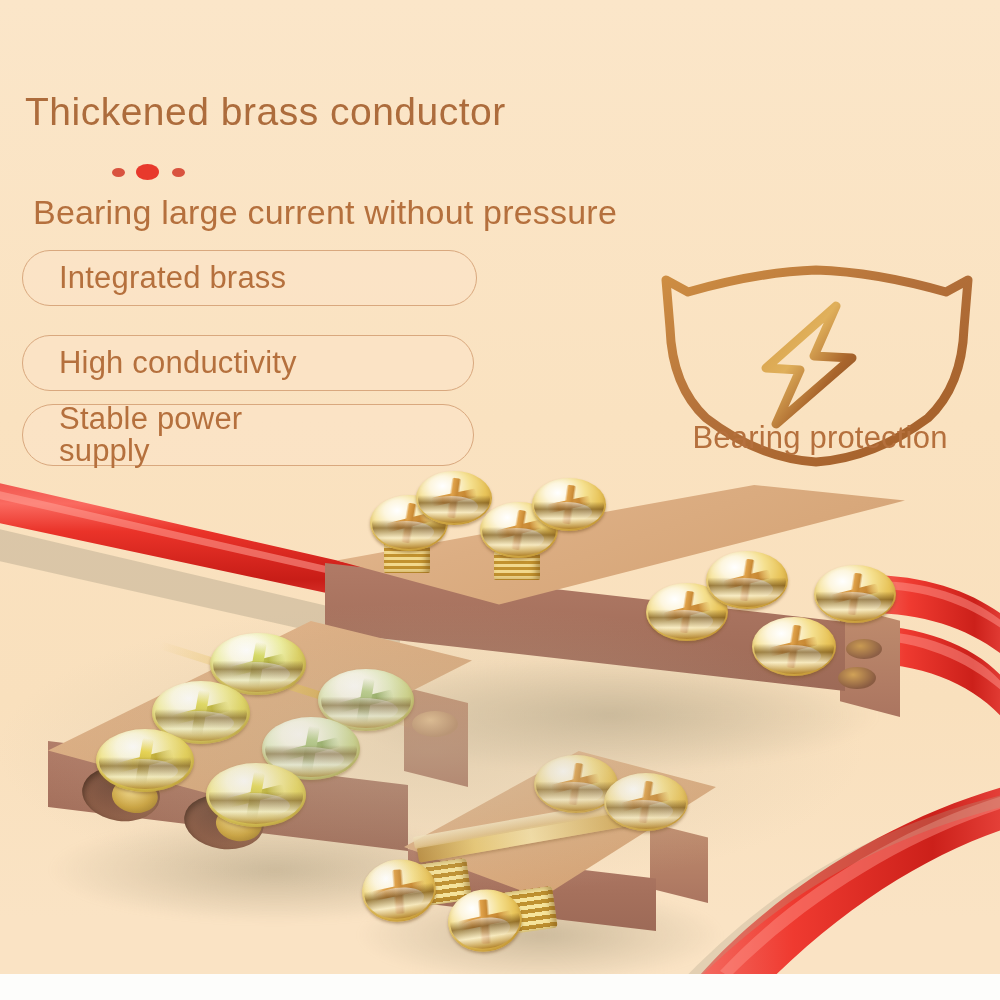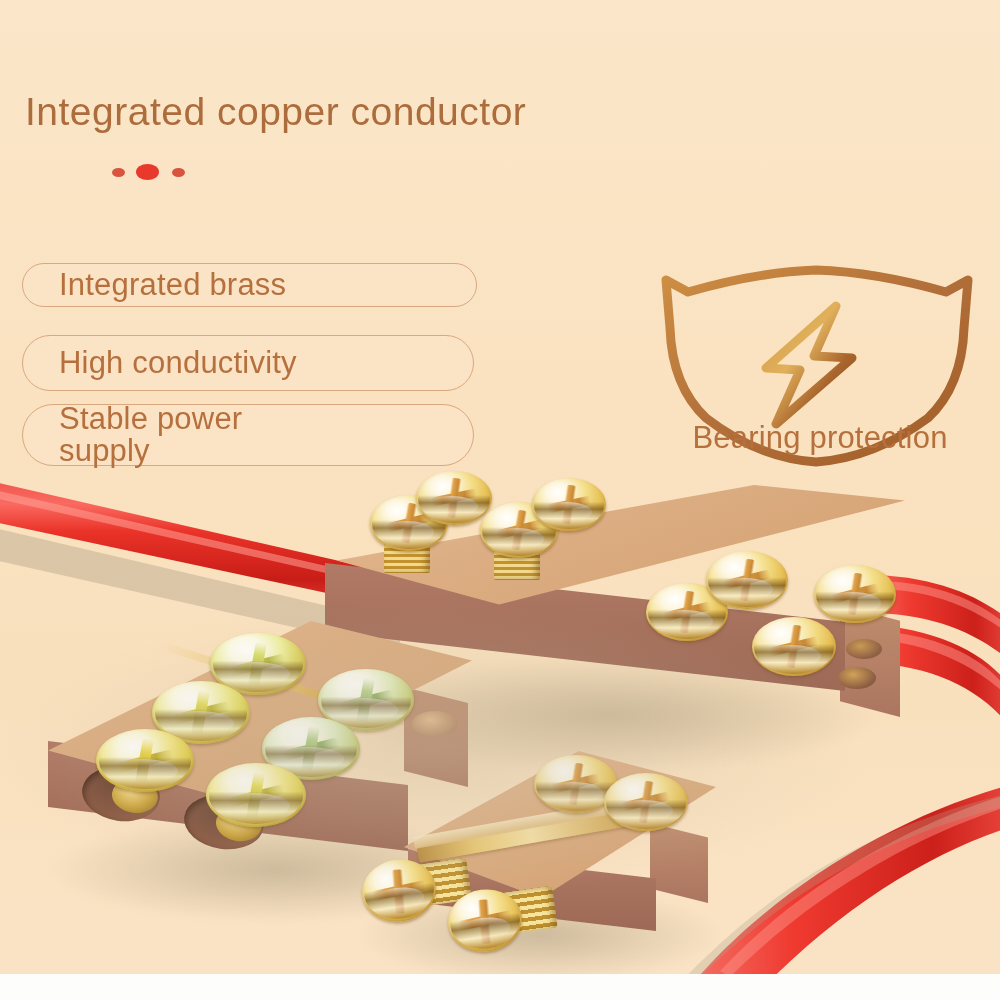--- a/index.html
+++ b/index.html
@@ -43,21 +43,21 @@
     position:absolute;left:22px;
     box-sizing:border-box;
     border:1.6px solid #d9a87e;
     border-radius:34px;
     background:rgba(251,228,200,.55);
     color:#b5703d;
     display:flex;align-items:center;
     padding-left:36px;
     letter-spacing:.2px;
   }
-  .pill.p1{top:263px;width:455px;height:44px;font-size:31px;}
+  .pill.p1{top:250px;width:455px;height:56px;font-size:31px;}
   .pill.p2{top:335px;width:452px;height:56px;font-size:31px;}
   .pill.p3{top:404px;width:452px;height:62px;font-size:31px;line-height:1.03;}
   .pill.p3 span{display:block;}
   
   .shield-wrap{position:absolute;left:648px;top:258px;width:340px;height:210px;}
   .shield-svg{position:absolute;left:0;top:0;}
   .dbl-protect{
     position:absolute;left:640px;top:420px;width:360px;text-align:center;
     font-size:31px;color:#b5703d;letter-spacing:.2px;white-space:nowrap;
   }
@@ -114,28 +114,29 @@
     position:absolute;border-radius:50%;
     background:radial-gradient(ellipse at 50% 50%,rgba(168,154,124,.55),rgba(168,154,124,0) 68%);
     filter:blur(3px);
   }
 </style>
 </head>
 <body>
 
 <div id="stage">
 
-  <div class="headline">Integrated copper conductor</div>
+  <div class="headline">Thickened brass conductor</div>
 
   <div class="dots">
     <span class="dot d1"></span>
     <span class="dot d2"></span>
     <span class="dot d3"></span>
   </div>
 
+  <div class="subhead">Bearing large current without pressure</div>
 
   <div class="pill p1">
     <span>Integrated brass</span>
   </div>
   <div class="pill p3">
     <div>
       <span>Stable power</span>
       <span>supply</span>
     </div>
   </div>

